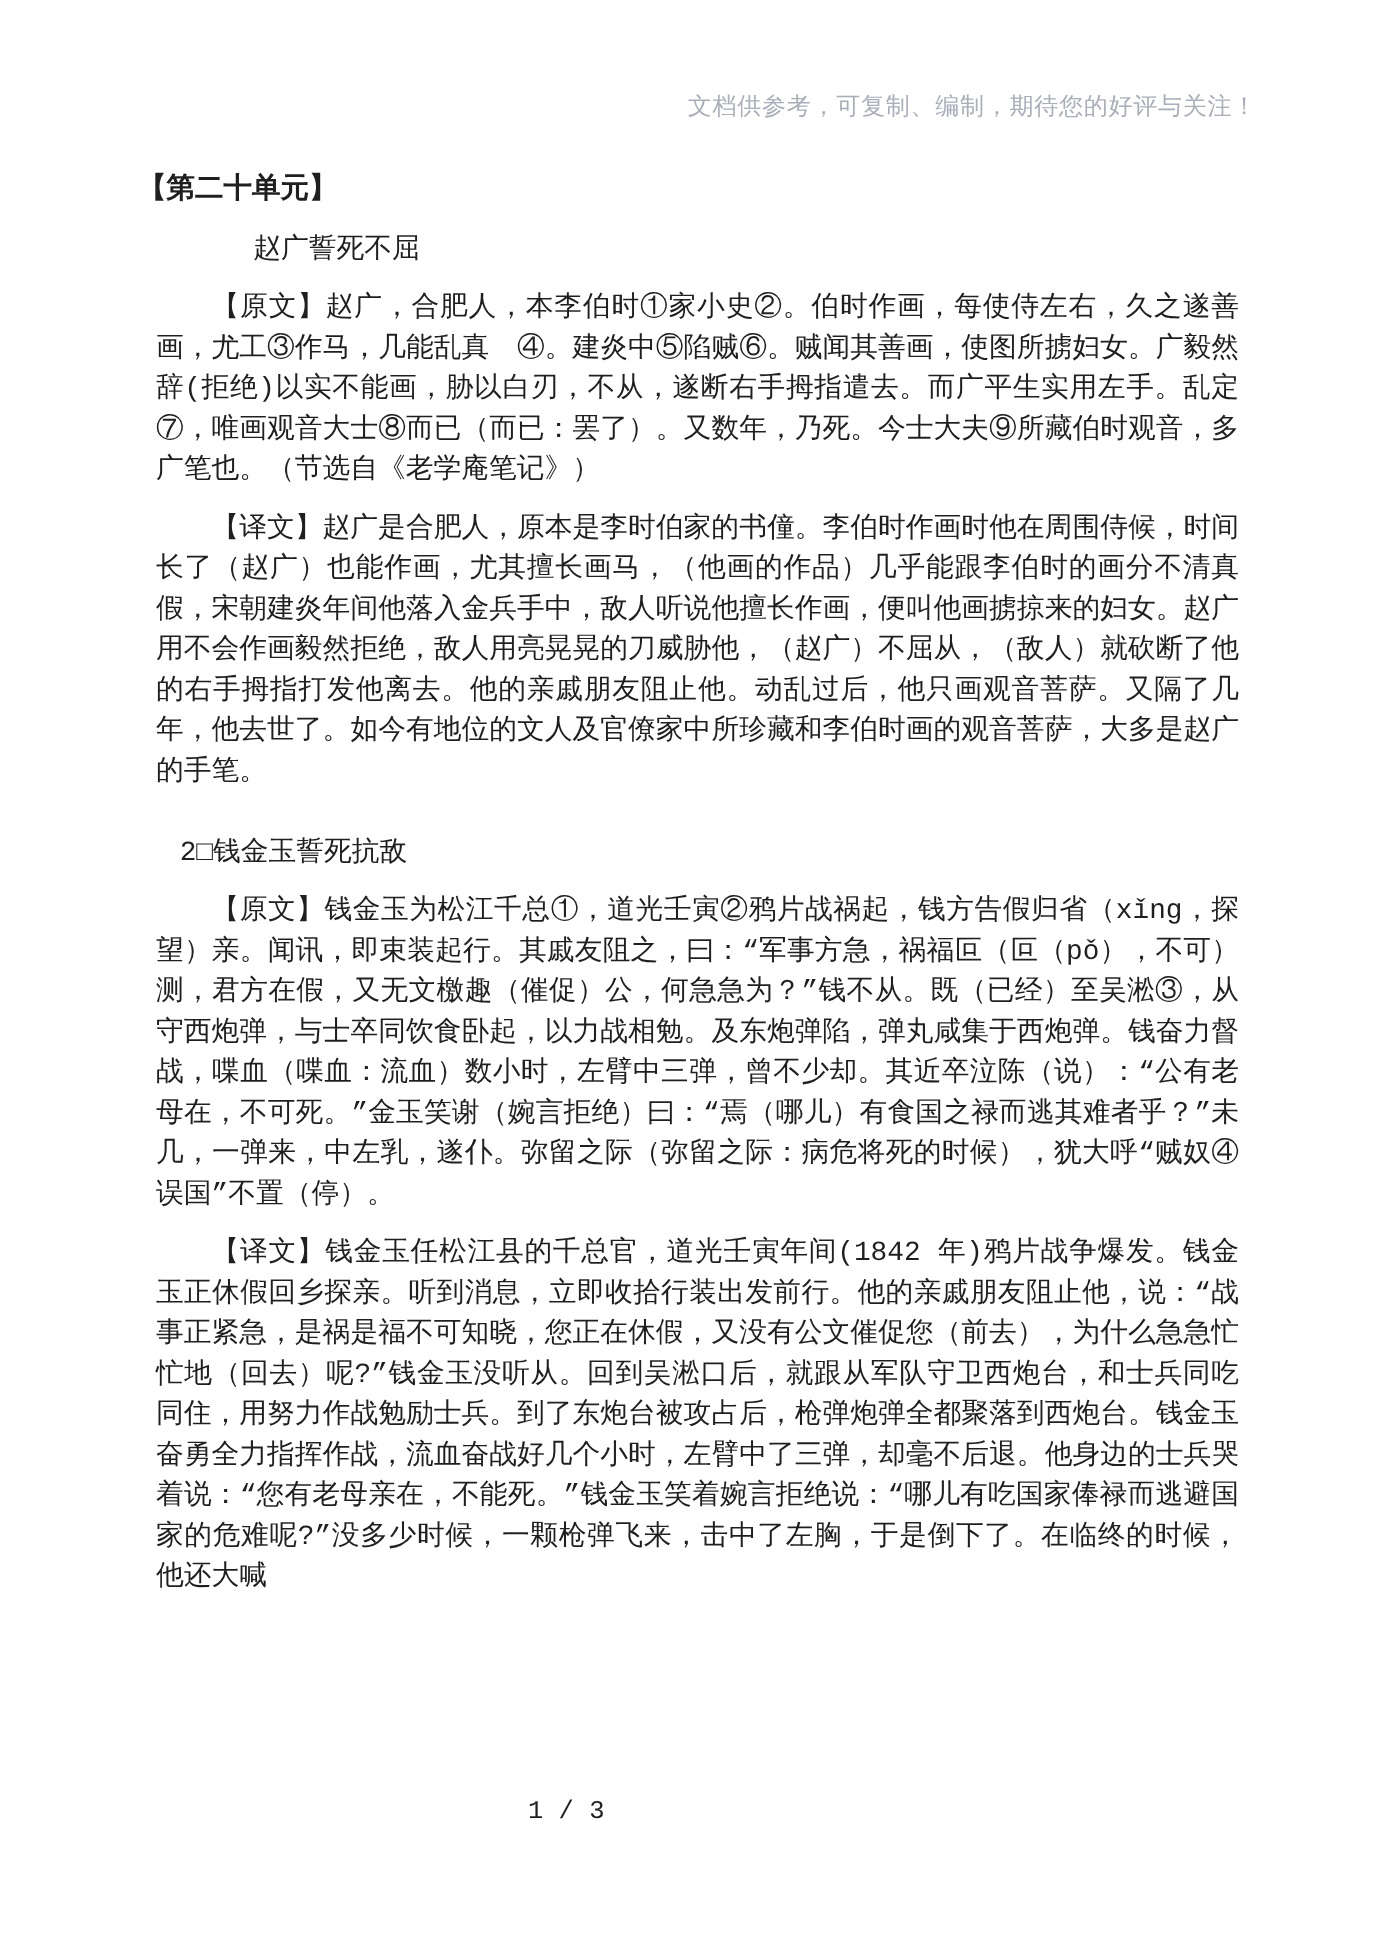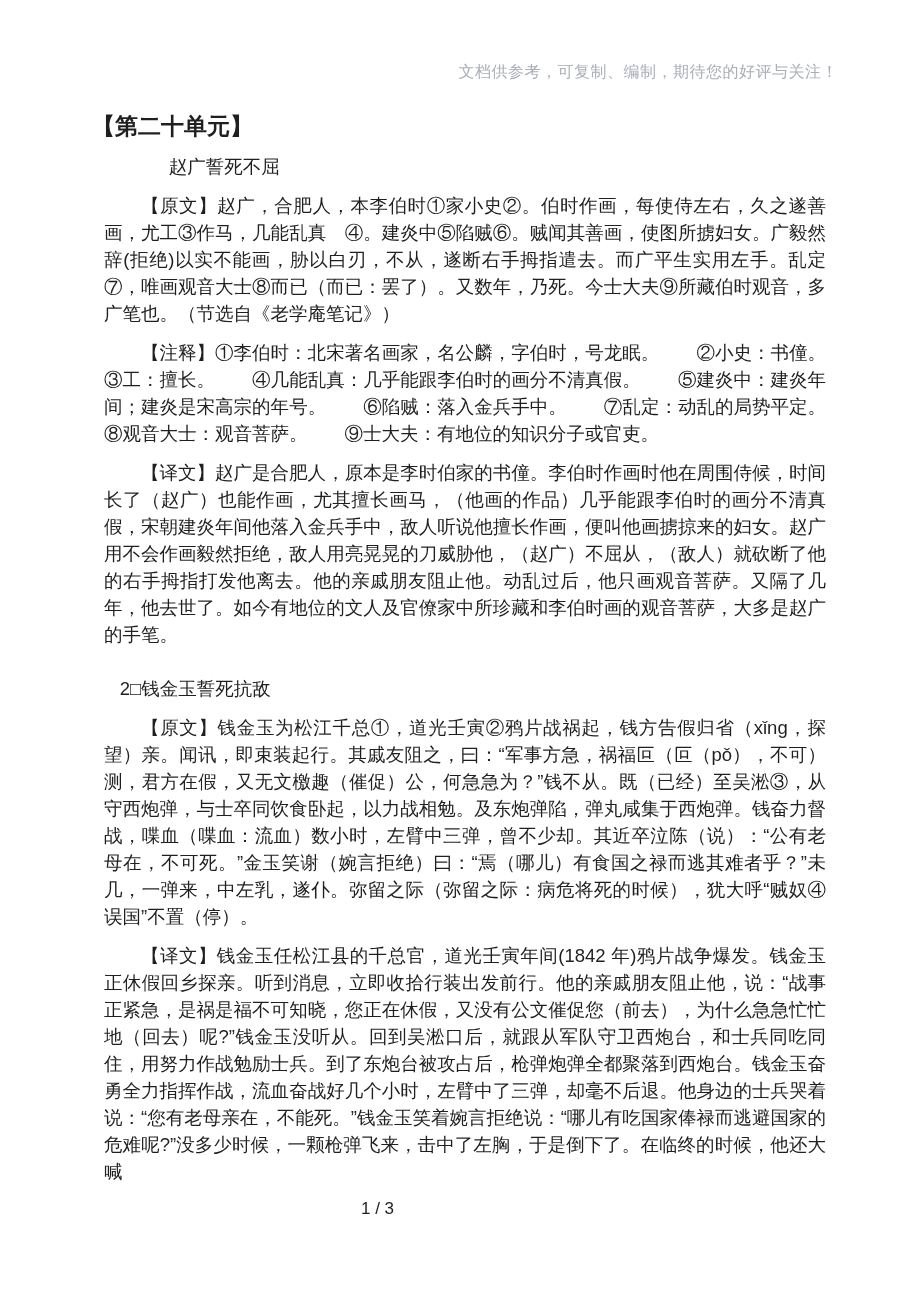--- a/index.html
+++ b/index.html
@@ -6,21 +6,21 @@
     margin: 0;
     padding: 0;
     background: #ffffff;
   }
   .page {
     position: relative;
     width: 920px;
     height: 1302px;
     background: #ffffff;
     overflow: hidden;
-    font-family: Liberation Sans, sans-serif;
+    font-family: Liberation Mono, monospace;
     color: #1f1f1f;
   }
   .header-note {
     position: absolute;
     top: 62px;
     right: 82px;
     font-size: 16px;
     line-height: 20px;
     color: #a9aeb9;
     letter-spacing: 0.5px;
@@ -31,21 +31,21 @@
     top: 112px;
     left: 92px;
     width: 746px;
     font-size: 18.5px;
     line-height: 27px;
     text-align: justify;
     word-break: break-all;
   }
   .unit-title {
     margin: 0;
-    font-size: 23px;
+    font-size: 19px;
     font-weight: bold;
     line-height: 29px;
   }
   .sec-title-1 {
     margin: 12px;
     text-indent: 3.5em;
   }
   .sec-title-2 {
     margin: 27px 0 0 0;
     text-indent: 1.5em;
@@ -73,21 +73,20 @@
   <div class="header-note">文档供参考，可复制、编制，期待您的好评与关注！</div>
 
   <div class="content">
 
     <p class="unit-title">【第二十单元】</p>
 
     <p class="sec-title-1">赵广誓死不屈</p>
 
     <p class="para">【原文】赵广，合肥人，本李伯时①家小史②。伯时作画，每使侍左右，久之遂善画，尤工③作马，几能乱真　④。建炎中⑤陷贼⑥。贼闻其善画，使图所掳妇女。广毅然辞(拒绝)以实不能画，胁以白刃，不从，遂断右手拇指遣去。而广平生实用左手。乱定⑦，唯画观音大士⑧而已（而已：罢了）。又数年，乃死。今士大夫⑨所藏伯时观音，多广笔也。（节选自《老学庵笔记》）</p>
 
-    <p class="para">【注释】①李伯时：北宋著名画家，名公麟，字伯时，号龙眠。　　②小史：书僮。　　③工：擅长。　　④几能乱真：几乎能跟李伯时的画分不清真假。　　⑤建炎中：建炎年间；建炎是宋高宗的年号。　　⑥陷贼：落入金兵手中。　　⑦乱定：动乱的局势平定。　　⑧观音大士：观音菩萨。　　⑨士大夫：有地位的知识分子或官吏。</p>
 
     <p class="para">【译文】赵广是合肥人，原本是李时伯家的书僮。李伯时作画时他在周围侍候，时间长了（赵广）也能作画，尤其擅长画马，（他画的作品）几乎能跟李伯时的画分不清真假，宋朝建炎年间他落入金兵手中，敌人听说他擅长作画，便叫他画掳掠来的妇女。赵广用不会作画毅然拒绝，敌人用亮晃晃的刀威胁他，（赵广）不屈从，（敌人）就砍断了他的右手拇指打发他离去。他的亲戚朋友阻止他。动乱过后，他只画观音菩萨。又隔了几年，他去世了。如今有地位的文人及官僚家中所珍藏和李伯时画的观音菩萨，大多是赵广的手笔。</p>
 
     <p class="sec-title-2">2□钱金玉誓死抗敌</p>
 
     <p class="para">【原文】钱金玉为松江千总①，道光壬寅②鸦片战祸起，钱方告假归省（xǐng，探望）亲。闻讯，即束装起行。其戚友阻之，曰：“军事方急，祸福叵（叵（pǒ），不可）测，君方在假，又无文檄趣（催促）公，何急急为？”钱不从。既（已经）至吴淞③，从守西炮弹，与士卒同饮食卧起，以力战相勉。及东炮弹陷，弹丸咸集于西炮弹。钱奋力督战，喋血（喋血：流血）数小时，左臂中三弹，曾不少却。其近卒泣陈（说）：“公有老母在，不可死。”金玉笑谢（婉言拒绝）曰：“焉（哪儿）有食国之禄而逃其难者乎？”未几，一弹来，中左乳，遂仆。弥留之际（弥留之际：病危将死的时候），犹大呼“贼奴④误国”不置（停）。</p>
 
 
     <p class="para">【译文】钱金玉任松江县的千总官，道光壬寅年间(1842 年)鸦片战争爆发。钱金玉正休假回乡探亲。听到消息，立即收拾行装出发前行。他的亲戚朋友阻止他，说：“战事正紧急，是祸是福不可知晓，您正在休假，又没有公文催促您（前去），为什么急急忙忙地（回去）呢?”钱金玉没听从。回到吴淞口后，就跟从军队守卫西炮台，和士兵同吃同住，用努力作战勉励士兵。到了东炮台被攻占后，枪弹炮弹全都聚落到西炮台。钱金玉奋勇全力指挥作战，流血奋战好几个小时，左臂中了三弹，却毫不后退。他身边的士兵哭着说：“您有老母亲在，不能死。”钱金玉笑着婉言拒绝说：“哪儿有吃国家俸禄而逃避国家的危难呢?”没多少时候，一颗枪弹飞来，击中了左胸，于是倒下了。在临终的时候，他还大喊</p>
 

